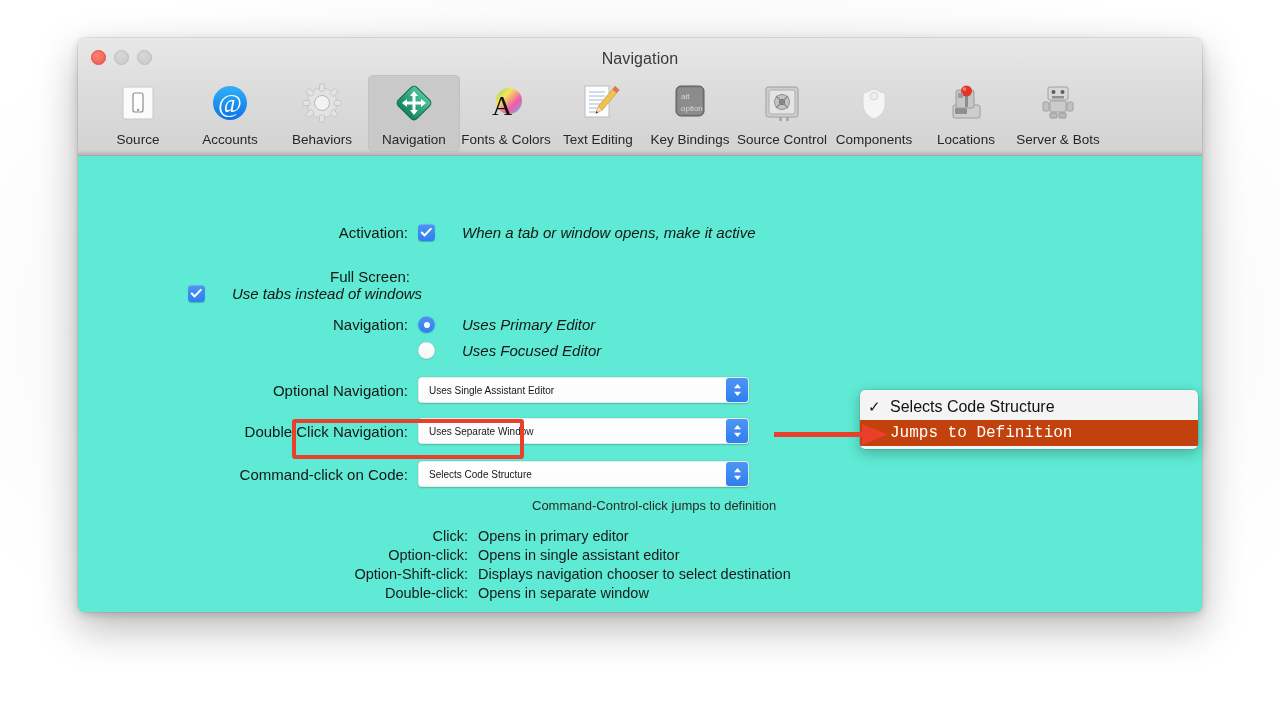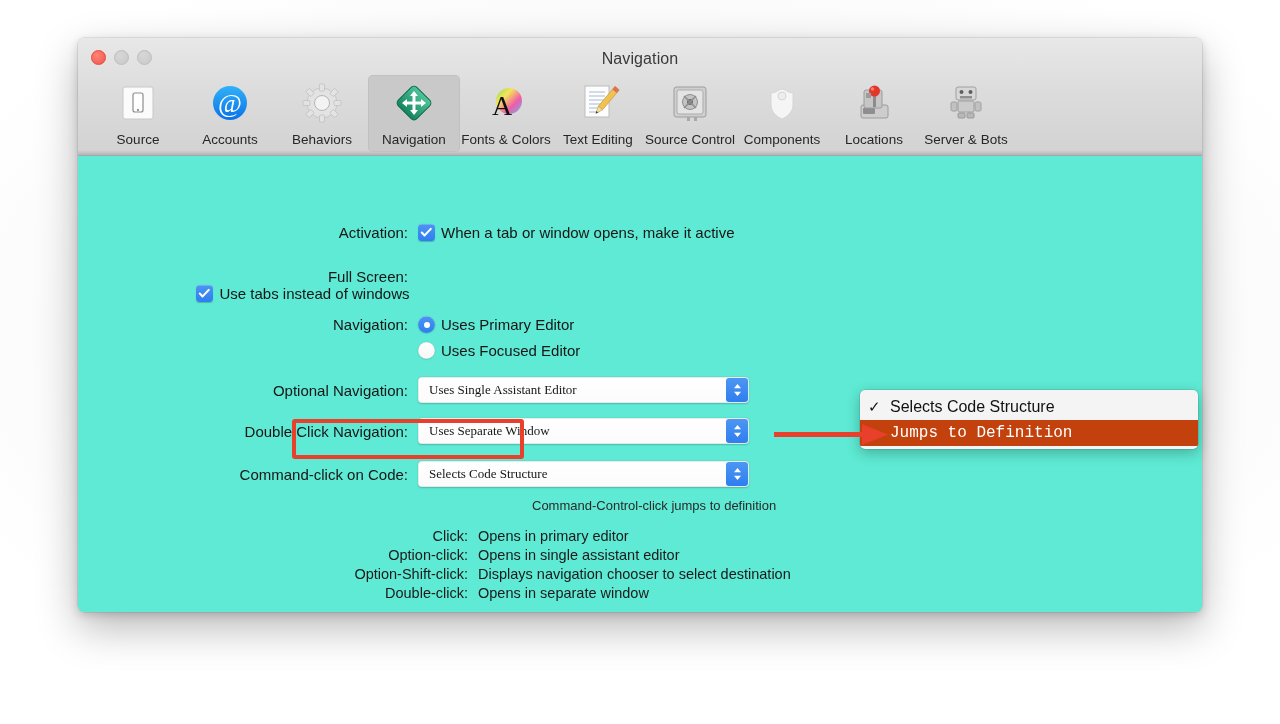--- a/index.html
+++ b/index.html
@@ -124,21 +124,22 @@
     text-align: right;
     font-size: 15px;
     color: #161616;
     padding-right: 10px;
     white-space: nowrap;
   }
 
   .check-line {
     display: flex;
     align-items: flex-end;
-    gap: 6px;
+    gap: 27px;
+    font-style: italic;
   }
   .check-text, .radio-text {
     font-size: 15px;
     color: #161616;
     white-space: nowrap;
   }
 
   .checkbox {
     width: 17px;
     height: 17px;
@@ -180,25 +181,24 @@
     width: 331px;
     height: 26px;
     background: linear-gradient(to bottom, #ffffff, #fbfbfb);
     border-radius: 4px;
     box-shadow: 0 0.5px 1.5px rgba(0,0,0,0.2), inset 0 0 0 0.5px rgba(0,0,0,0.16);
     display: flex;
     align-items: center;
     cursor: default;
   }
   .popup-value {
-    font-size: 13px;
+    font-size: 10px;
     color: #161616;
     padding-left: 11px;
     white-space: nowrap;
-    font-family: Liberation Serif, serif;
   }
   .stepper {
     position: absolute;
     right: 1px;
     top: 1px;
     width: 22px;
     height: 24px;
     border-radius: 3px;
     background: linear-gradient(to bottom, #4d96f2, #2f7ef0);
     display: flex;
@@ -411,20 +411,31 @@
                 <rect x="28.5" y="3" width="5.5" height="26" fill="#f0c252" stroke="#c79d33" stroke-width="0.7"></rect>
                 <polygon points="28.5,29 34,29 31.2,36" fill="#f2dfb6" stroke="#c79d33" stroke-width="0.6"></polygon>
                 <polygon points="30,34 32.4,34 31.2,36" fill="#3a3a3a"></polygon>
                 <rect x="28.5" y="3" width="5.5" height="4" fill="#e06f5e"></rect>
               </g>
             </svg>
           </div>
           <div class="tb-label">Text Editing</div>
         </div>
 
+        <div class="tb-item">
+          <div class="tb-icon">
+            <svg width="46" height="46" viewBox="0 0 46 46">
+              <rect x="9" y="5" width="28" height="30" rx="5" fill="#7d7d7d" stroke="#5c5c5c"></rect>
+              <rect x="10.5" y="6.5" width="25" height="27" rx="4" fill="#8c8c8c"></rect>
+              <text x="14" y="18" font-family="'Liberation Sans',sans-serif" font-size="8" fill="#d8d8d8">alt</text>
+              <text x="14" y="30" font-family="'Liberation Sans',sans-serif" font-size="8" fill="#d8d8d8">option</text>
+            </svg>
+          </div>
+          <div class="tb-label">Key Bindings</div>
+        </div>
 
         <div class="tb-item">
           <div class="tb-icon">
             <svg width="46" height="46" viewBox="0 0 46 46">
               <rect x="7" y="6" width="32" height="30" rx="2.5" fill="#cfcfcf" stroke="#9d9d9d"></rect>
               <rect x="10" y="9" width="26" height="24" rx="2" fill="#e4e4e4" stroke="#acacac"></rect>
               <circle cx="23" cy="21" r="7.5" fill="#c4c4c4" stroke="#8e8e8e"></circle>
               <circle cx="23" cy="21" r="3" fill="#6d6d6d"></circle>
               <g stroke="#8e8e8e" stroke-width="1.6">
                 <line x1="17" y1="15" x2="29" y2="27"></line>

